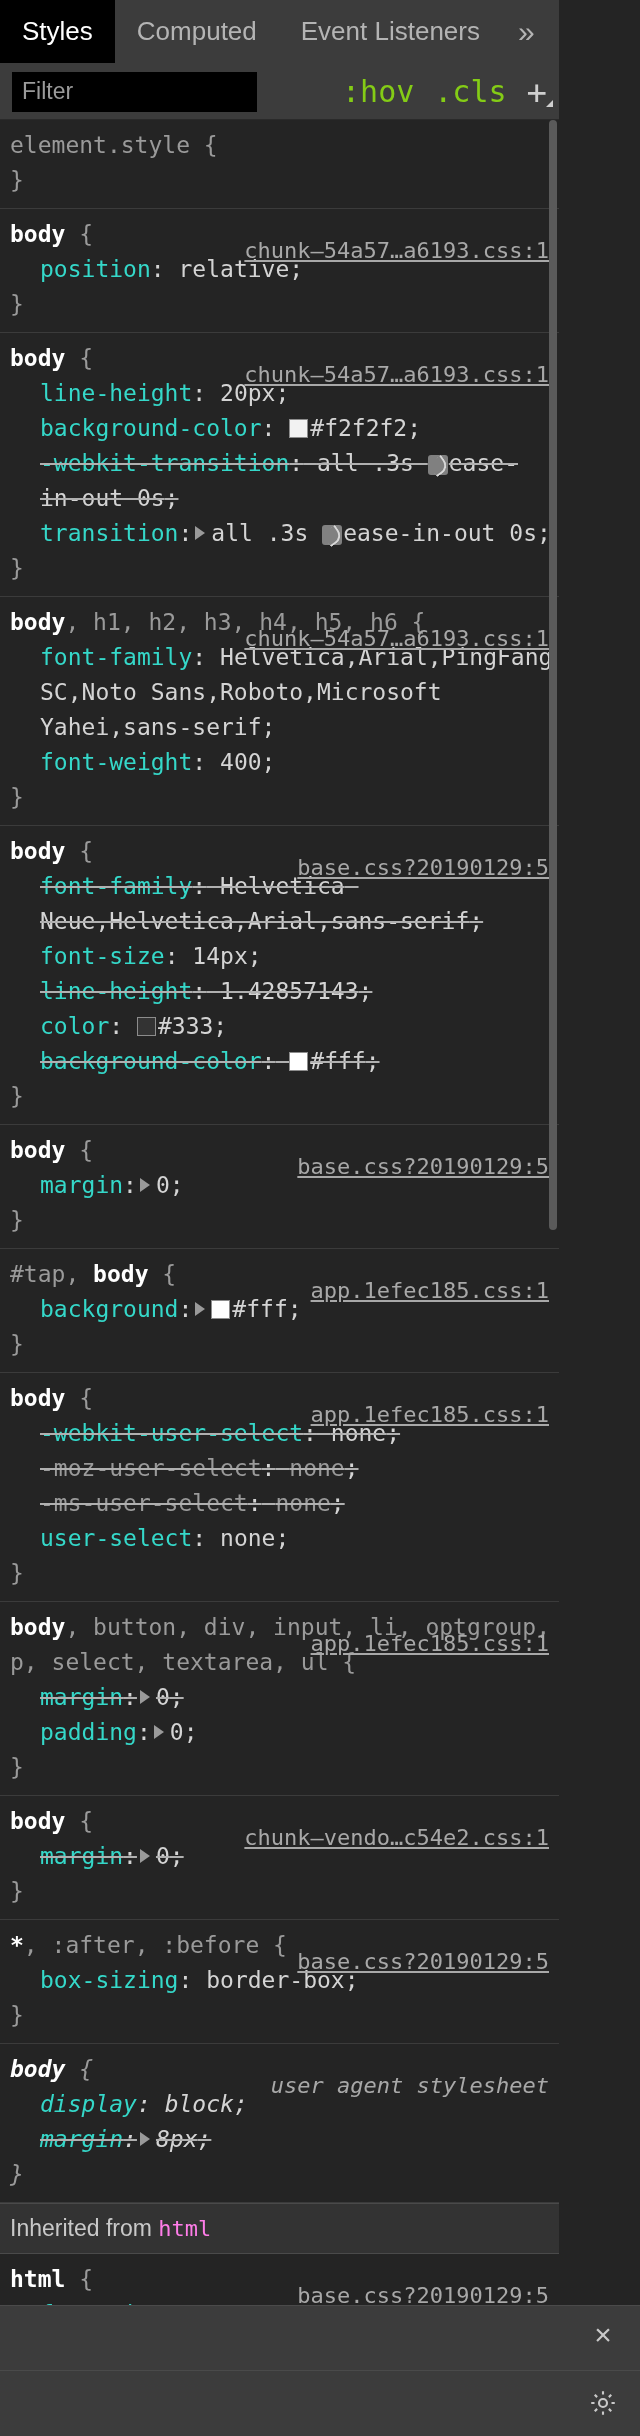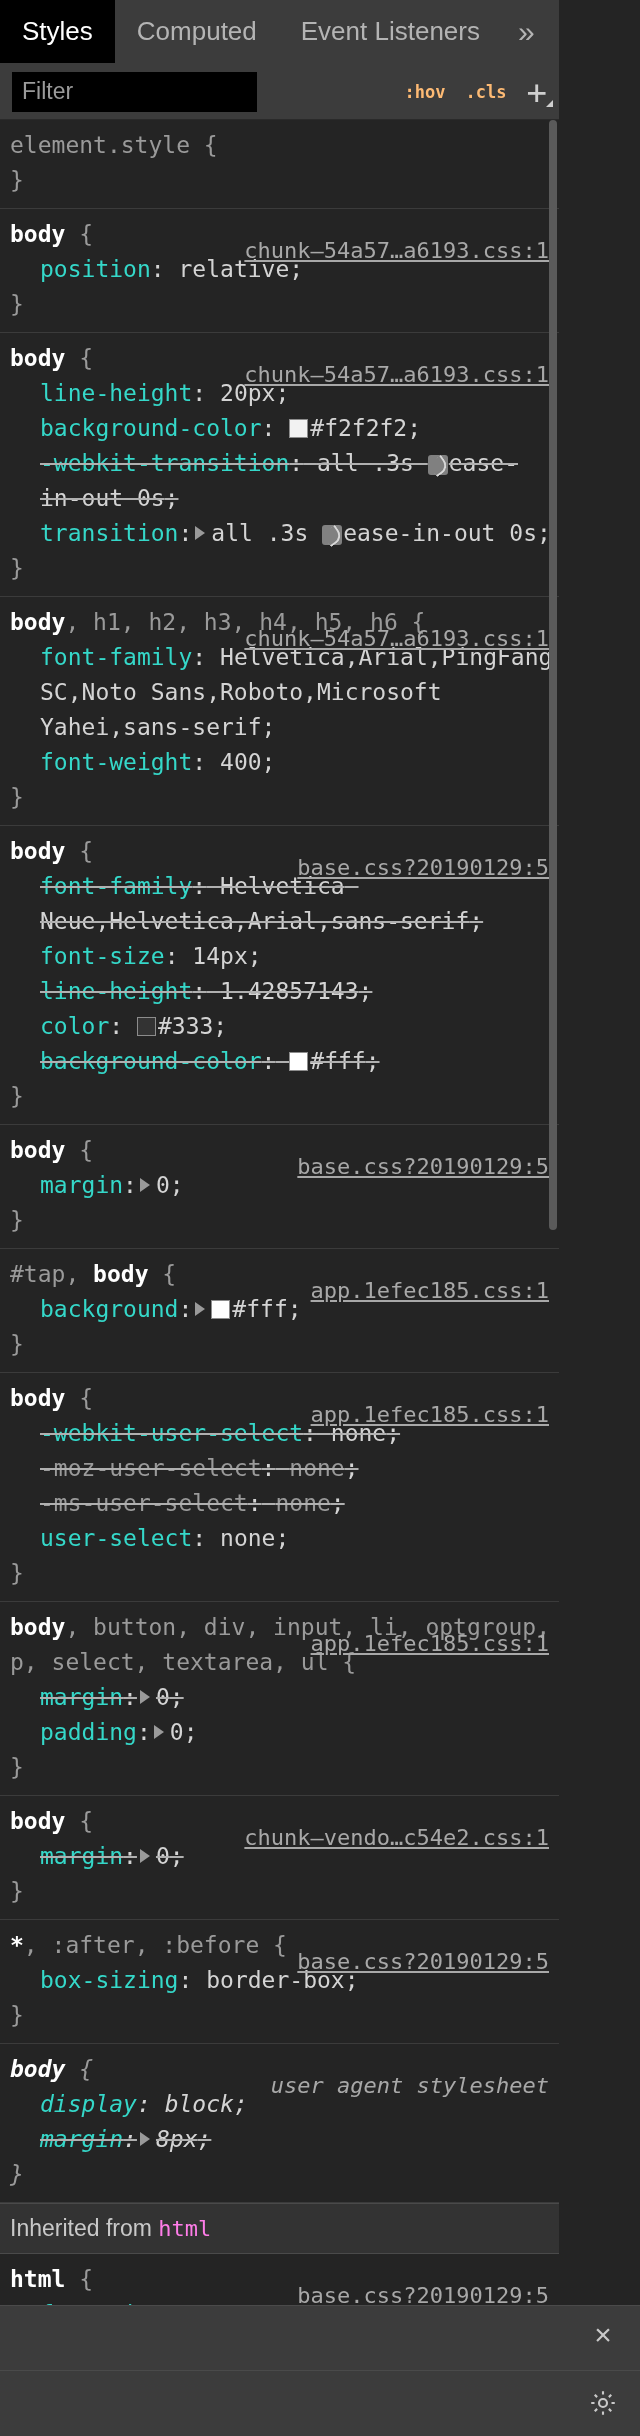--- a/index.html
+++ b/index.html
@@ -61,23 +61,23 @@
     color: #a8a8a8;
     font-family: "Liberation Sans", sans-serif;
     font-size: 23px;
     padding: 0 10px;
     box-sizing: border-box;
     outline: none;
   }
   .filter-input::placeholder { color: #9a9a9a; }
   .tb-btn {
     font-family: "DejaVu Sans Mono", monospace;
-    font-size: 17px;
-    font-weight: bold;
-    color: #fdba74;
+    font-size: 30px;
+    font-weight: normal;
+    color: #84cc16;
     padding: 0 10px;
     white-space: nowrap;
   }
   .tb-plus {
     position: relative;
     color: #cfcfcf;
     font-size: 34px;
     line-height: 1;
     padding: 0 6px 0 10px;
   }

